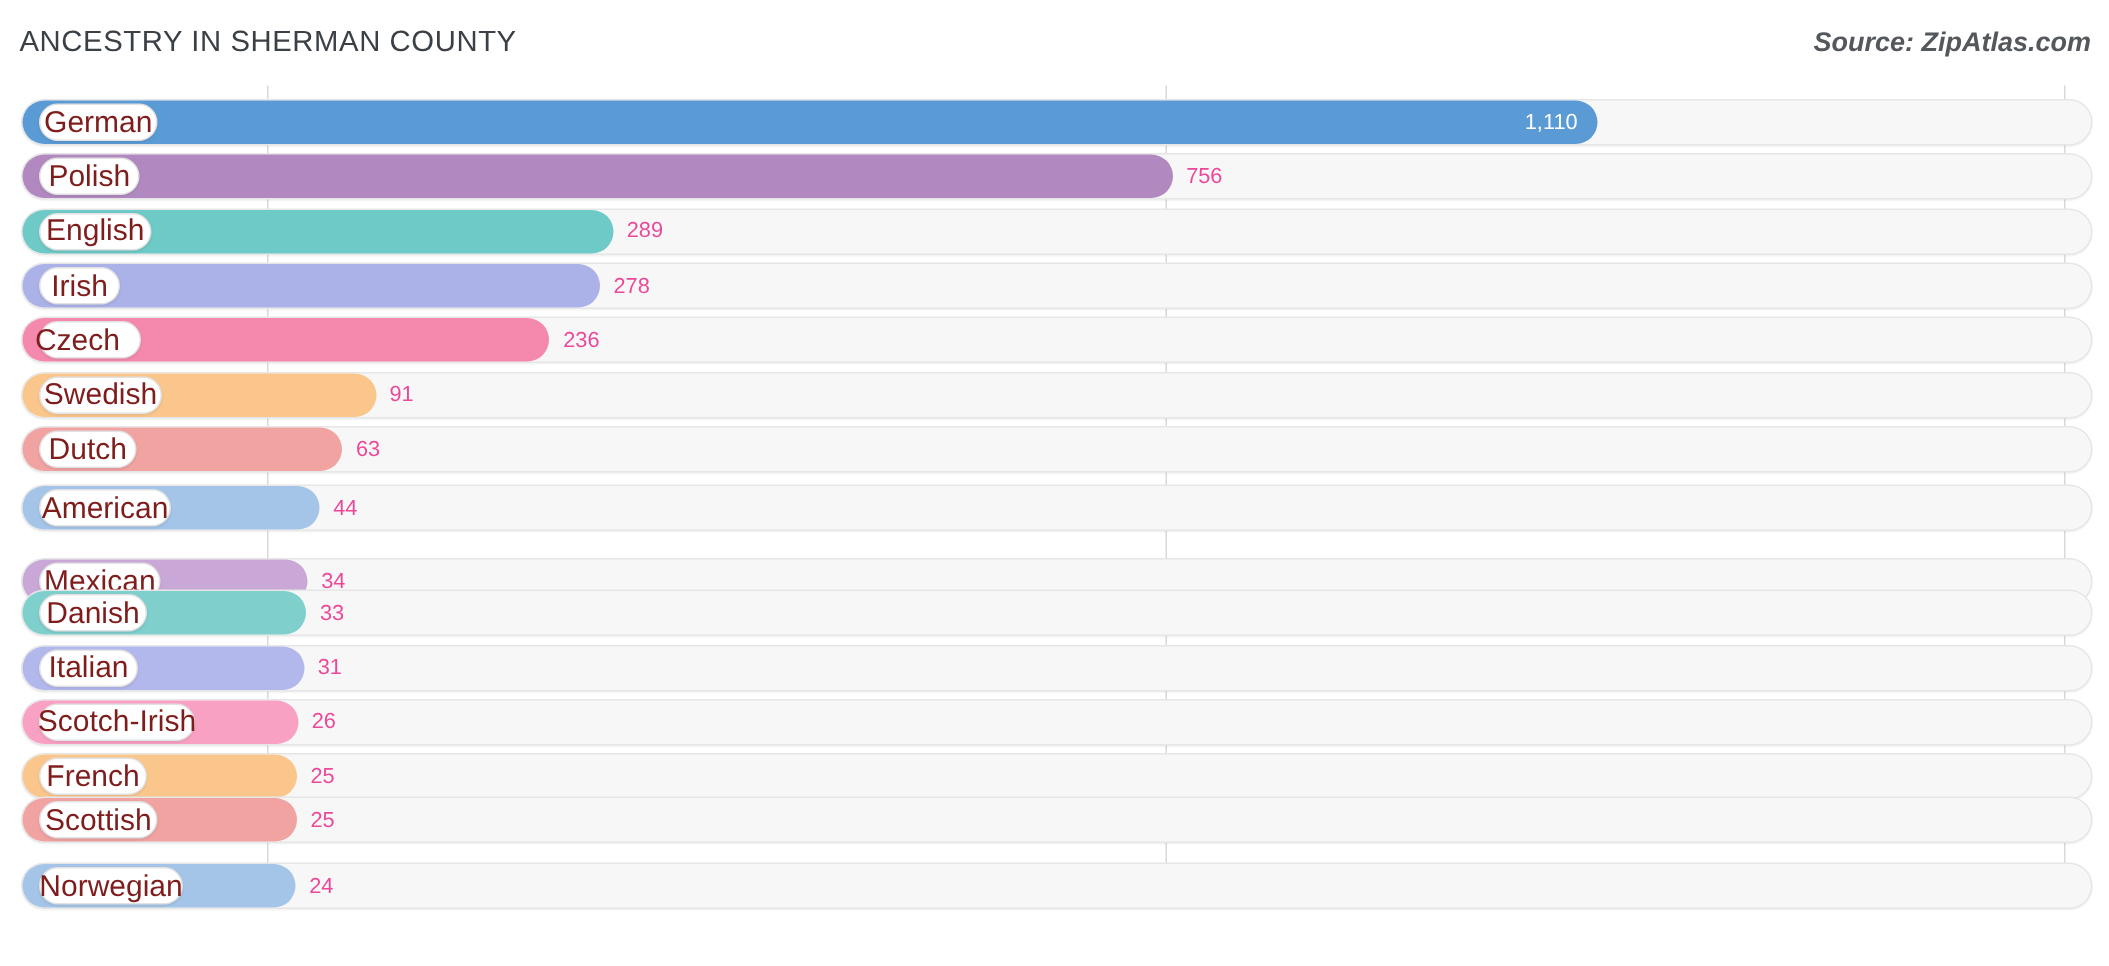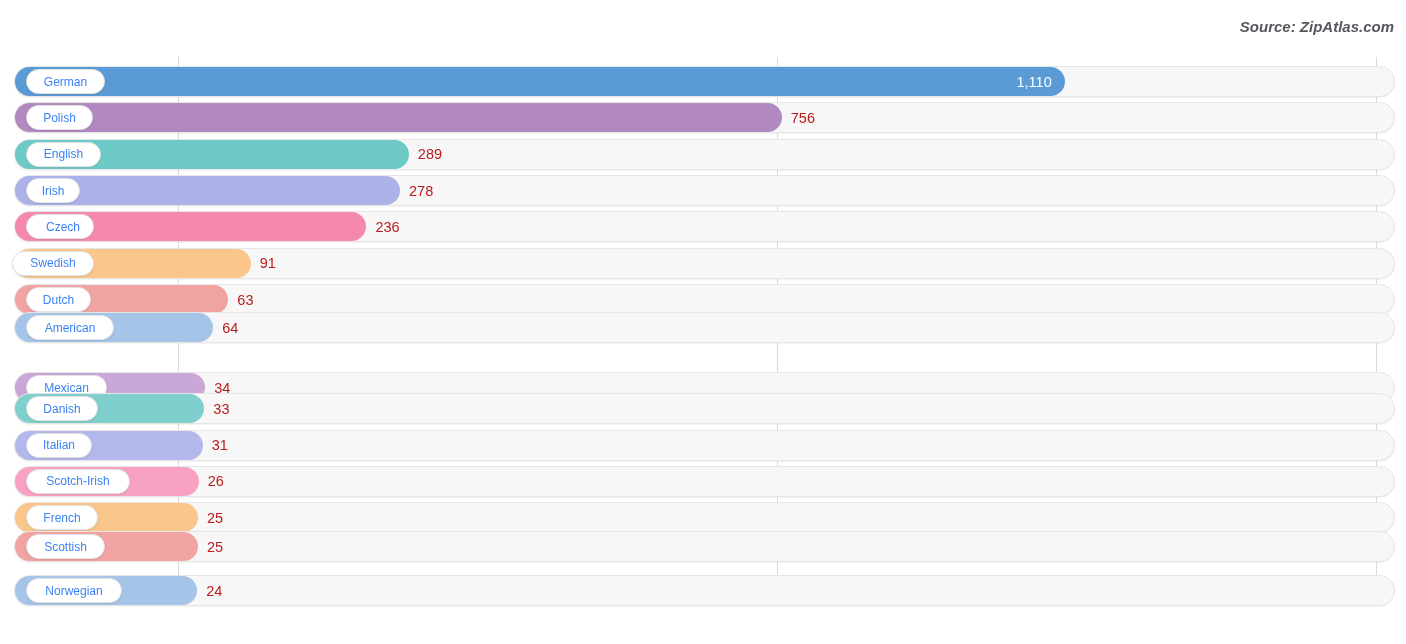--- a/index.html
+++ b/index.html
@@ -30,21 +30,21 @@
     font-size: 19.5px;
     letter-spacing: 0.4px;
     color: #3a4046;
     font-weight: 400;
     white-space: nowrap;
   }
   .chart-source {
     position: absolute;
     right: 12px;
     top: 18px;
-    font-size: 15px;
+    font-size: 18px;
     font-style: italic;
     font-weight: bold;
     color: #54585c;
     white-space: nowrap;
   }
 
   
   .plot {
     position: absolute;
     left: 0;
@@ -106,44 +106,45 @@
     border-radius: 13px;
     display: flex;
     align-items: center;
     justify-content: center;
     padding: 0 13px;
     box-sizing: border-box;
     box-shadow: 0 1px 2px rgba(0,0,0,0.09);
     white-space: nowrap;
   }
   .pill-label {
-    font-size: 12px;
-    color: #3b82f6;
+    font-size: 20px;
+    color: #7f1d1d;
     line-height: 1;
   }
 
   .value {
     position: absolute;
     top: 0;
     height: 31px;
     display: flex;
     align-items: center;
     font-size: 14.5px;
-    color: #b91c1c;
+    color: #ec4899;
     white-space: nowrap;
   }
   .value.inside {
     color: #ffffff;
   }
 </style>
 </head>
 <body>
 
 <div class="chart-root">
 
+  <div class="chart-title">ANCESTRY IN SHERMAN COUNTY</div>
   <div class="chart-source">Source: ZipAtlas.com</div>
 
   <div class="plot">
     <div class="gridlines" id="gridlines">
         <div class="gridline" style="left: 178px;"></div>
         <div class="gridline" style="left: 777.002px;"></div>
         <div class="gridline" style="left: 1376px;"></div>
       </div>
     <div id="rows">
         <div class="row" style="top: 9px; width: 1406px;">
@@ -182,40 +183,40 @@
           <div class="track"></div>
           <div class="bar" style="left: 15px; width: 351.486px; background: rgb(245, 137, 173);"></div>
           <div class="pill" style="left: 26px; width: 68px; justify-content: flex-end;">
             <span class="pill-label">Czech</span>
           </div>
           <div class="value" style="left: 375.486px;">236</div>
         </div>
         <div class="row" style="top: 190.8px; width: 1406px;">
           <div class="track"></div>
           <div class="bar" style="left: 15px; width: 235.679px; background: rgb(251, 198, 140);"></div>
-          <div class="pill" style="left: 12px; width: 82px;">
+          <div class="pill" style="left: 26px; width: 82px;">
             <span class="pill-label">Swedish</span>
           </div>
           <div class="value" style="left: 259.679px;">91</div>
         </div>
         <div class="row" style="top: 227.16px; width: 1406px;">
           <div class="track"></div>
           <div class="bar" style="left: 15px; width: 213.316px; background: rgb(240, 163, 161);"></div>
           <div class="pill" style="left: 26px; width: 65px;">
             <span class="pill-label">Dutch</span>
           </div>
           <div class="value" style="left: 237.316px;">63</div>
         </div>
-        <div class="row" style="top: 255px; width: 1406px;">
+        <div class="row" style="top: 266px; width: 1406px;">
           <div class="track"></div>
           <div class="bar" style="left: 15px; width: 198.141px; background: rgb(164, 197, 232);"></div>
           <div class="pill" style="left: 26px; width: 88px;">
             <span class="pill-label">American</span>
           </div>
-          <div class="value" style="left: 222.141px;">64</div>
+          <div class="value" style="left: 222.141px;">44</div>
         </div>
         <div class="row" style="top: 315px; width: 1406px;">
           <div class="track"></div>
           <div class="bar" style="left: 15px; width: 190.155px; background: rgb(201, 168, 215);"></div>
           <div class="pill" style="left: 26px; width: 81px;">
             <span class="pill-label">Mexican</span>
           </div>
           <div class="value" style="left: 214.155px;">34</div>
         </div>
         <div class="row" style="top: 336.24px; width: 1406px;">

